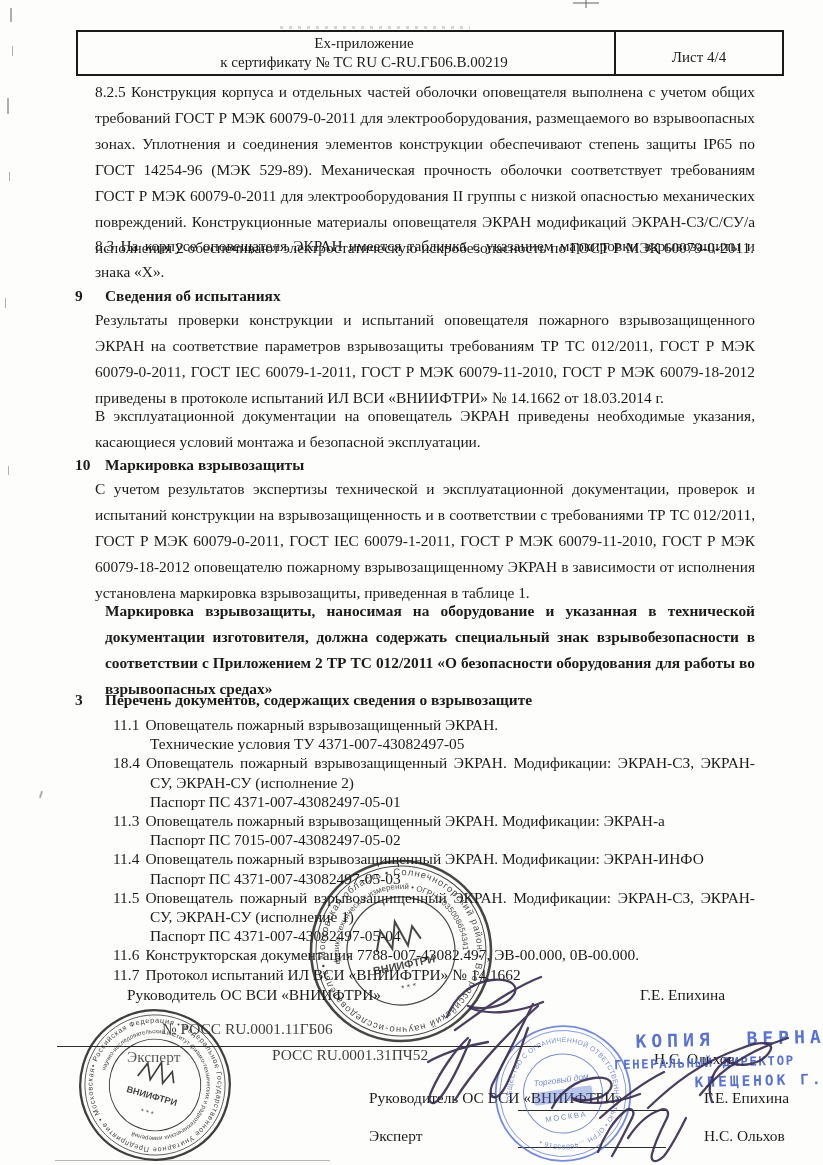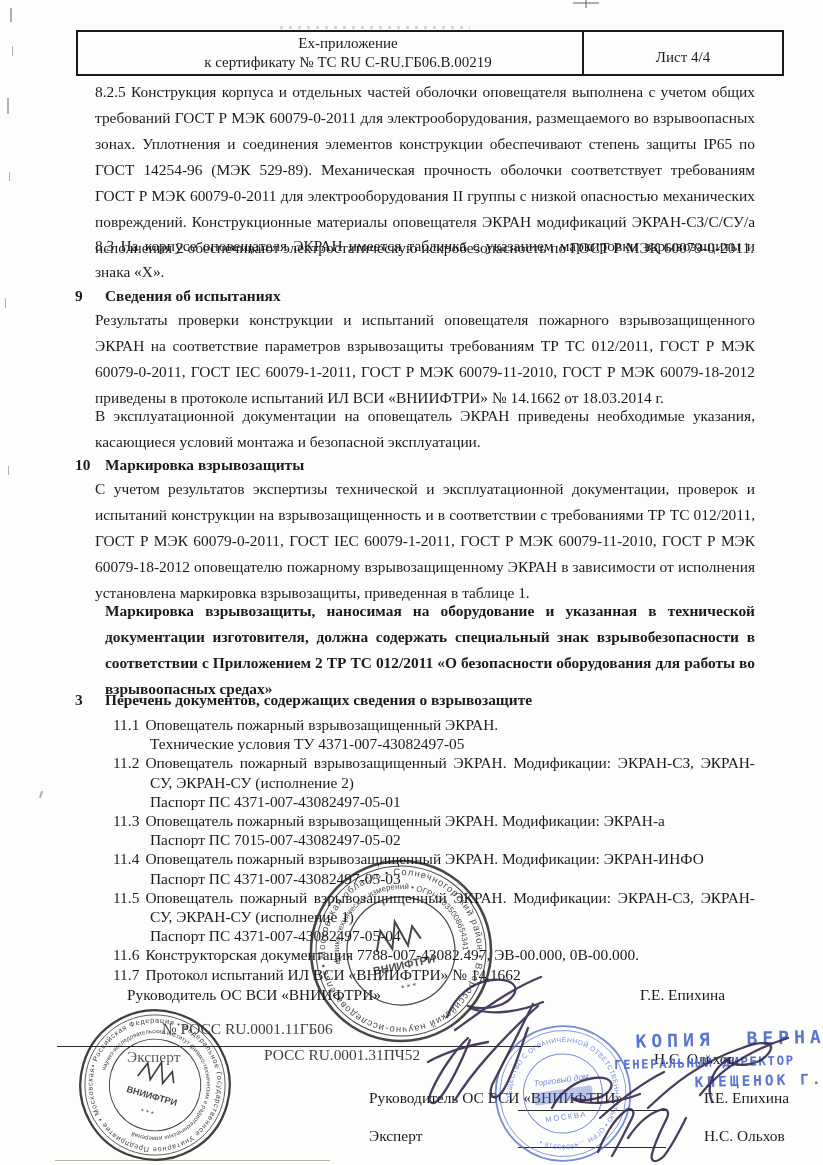--- a/index.html
+++ b/index.html
@@ -1,21 +1,21 @@
 <!DOCTYPE html>
 <html><head>
 <meta charset="utf-8">
 <style>
   html,body{margin:0;padding:0;background:#ffffff;}
   .page{position:relative;width:823px;height:1165px;background:#fdfdfb;overflow:hidden;
         font-family:"Liberation Serif","DejaVu Serif",serif;color:#1b1b1b;}
   
   .hdr{position:absolute;left:76px;top:30px;width:668px;height:42px;border:2px solid #1a1a1a;display:flex;background:#fdfdfb;padding-left:36px;}
   .hdr-left{flex:1;border-right:2px solid #1a1a1a;display:flex;flex-direction:column;align-items:center;justify-content:center;font-size:15px;line-height:19px;}
-  .hdr-right{width:198px;display:flex;align-items:center;justify-content:center;font-size:15px;margin-top:9px;}
+  .hdr-right{width:166px;display:flex;align-items:center;justify-content:center;font-size:15px;margin-top:9px;}
   
   .para{position:absolute;left:95px;width:660px;text-align:justify;font-size:15.4px;line-height:26px;}
   .sec-num{position:absolute;left:75px;font-size:15.4px;font-weight:bold;}
   .sec-title{position:absolute;left:105px;font-size:15.4px;font-weight:bold;}
   .bold{font-weight:bold;}
   .doclist{position:absolute;left:113px;top:715px;width:642px;font-size:15.4px;line-height:19.2px;}
   .item-l1{text-indent:-37px;padding-left:37px;text-align:justify;}
   .item-l2{padding-left:37px;}
   .item-num{padding-right:6px;}
   
@@ -76,21 +76,21 @@
 
   <div class="sec-num" style="top:691px;">3</div>
   <div class="sec-title" style="top:691px;">Перечень документов, содержащих сведения о взрывозащите</div>
 
   <div class="doclist">
     <div>
       <div class="item-l1"><span class="item-num">11.1</span><span>Оповещатель пожарный взрывозащищенный ЭКРАН.</span></div>
       <div class="item-l2">Технические условия ТУ 4371-007-43082497-05</div>
     </div>
     <div>
-      <div class="item-l1"><span class="item-num">11.2</span><span>Оповещатель пожарный взрывозащищенный ЭКРАН. Модификации: ЭКРАН-СЗ, ЭКРАН-СУ, ЭКРАН-СУ (исполнение 2)</span></div>
+      <div class="item-l1"><span class="item-num">18.4</span><span>Оповещатель пожарный взрывозащищенный ЭКРАН. Модификации: ЭКРАН-СЗ, ЭКРАН-СУ, ЭКРАН-СУ (исполнение 2)</span></div>
       <div class="item-l2">Паспорт ПС 4371-007-43082497-05-01</div>
     </div>
     <div>
       <div class="item-l1"><span class="item-num">11.3</span><span>Оповещатель пожарный взрывозащищенный ЭКРАН. Модификации: ЭКРАН-а</span></div>
       <div class="item-l2">Паспорт ПС 7015-007-43082497-05-02</div>
     </div>
     <div>
       <div class="item-l1"><span class="item-num">11.4</span><span>Оповещатель пожарный взрывозащищенный ЭКРАН. Модификации: ЭКРАН-ИНФО</span></div>
       <div class="item-l2">Паспорт ПС 4371-007-43082497-05-03</div>
     </div>
@@ -103,21 +103,21 @@
     </div>
     <div>
       <div class="item-l1"><span class="item-num">11.7</span><span>Протокол испытаний ИЛ ВСИ «ВНИИФТРИ» № 14.1662</span></div>
     </div>
   </div>
 
   <div class="sigtxt" style="left:95px;top:986px;">Руководитель ОС ВСИ «ВНИИФТРИ»</div>
   <div class="sigtxt" style="left:608px;top:986px;">Г.Е. Епихина</div>
   <div class="sigtxt" style="left:130px;top:1020px;opacity:.85;">№ РОСС RU.0001.11ГБ06</div>
   <div class="sigtxt" style="left:95px;top:1048px;opacity:.75;">Эксперт</div>
-  <div class="sigtxt" style="left:232px;top:1046px;opacity:.85;">РОСС RU.0001.31ПЧ52</div>
+  <div class="sigtxt" style="left:240px;top:1046px;opacity:.85;">РОСС RU.0001.31ПЧ52</div>
   <div class="sigtxt" style="left:622px;top:1050px;">Н.С. Ольхов</div>
   <div class="hline" style="left:57px;top:1046px;width:484px;"></div>
 
   <div class="sigtxt" style="left:337px;top:1089px;">Руководитель ОС ВСИ «ВНИИФТРИ»</div>
   <div class="hline" style="left:518px;top:1110px;width:148px;"></div>
   <div class="sigtxt" style="left:672px;top:1089px;">Г.Е. Епихина</div>
   <div class="sigtxt" style="left:337px;top:1127px;">Эксперт</div>
   <div class="hline" style="left:518px;top:1147px;width:148px;"></div>
   <div class="sigtxt" style="left:672px;top:1127px;">Н.С. Ольхов</div>
   <div class="hline-faint" style="left:55px;top:1160px;width:275px;"></div>

